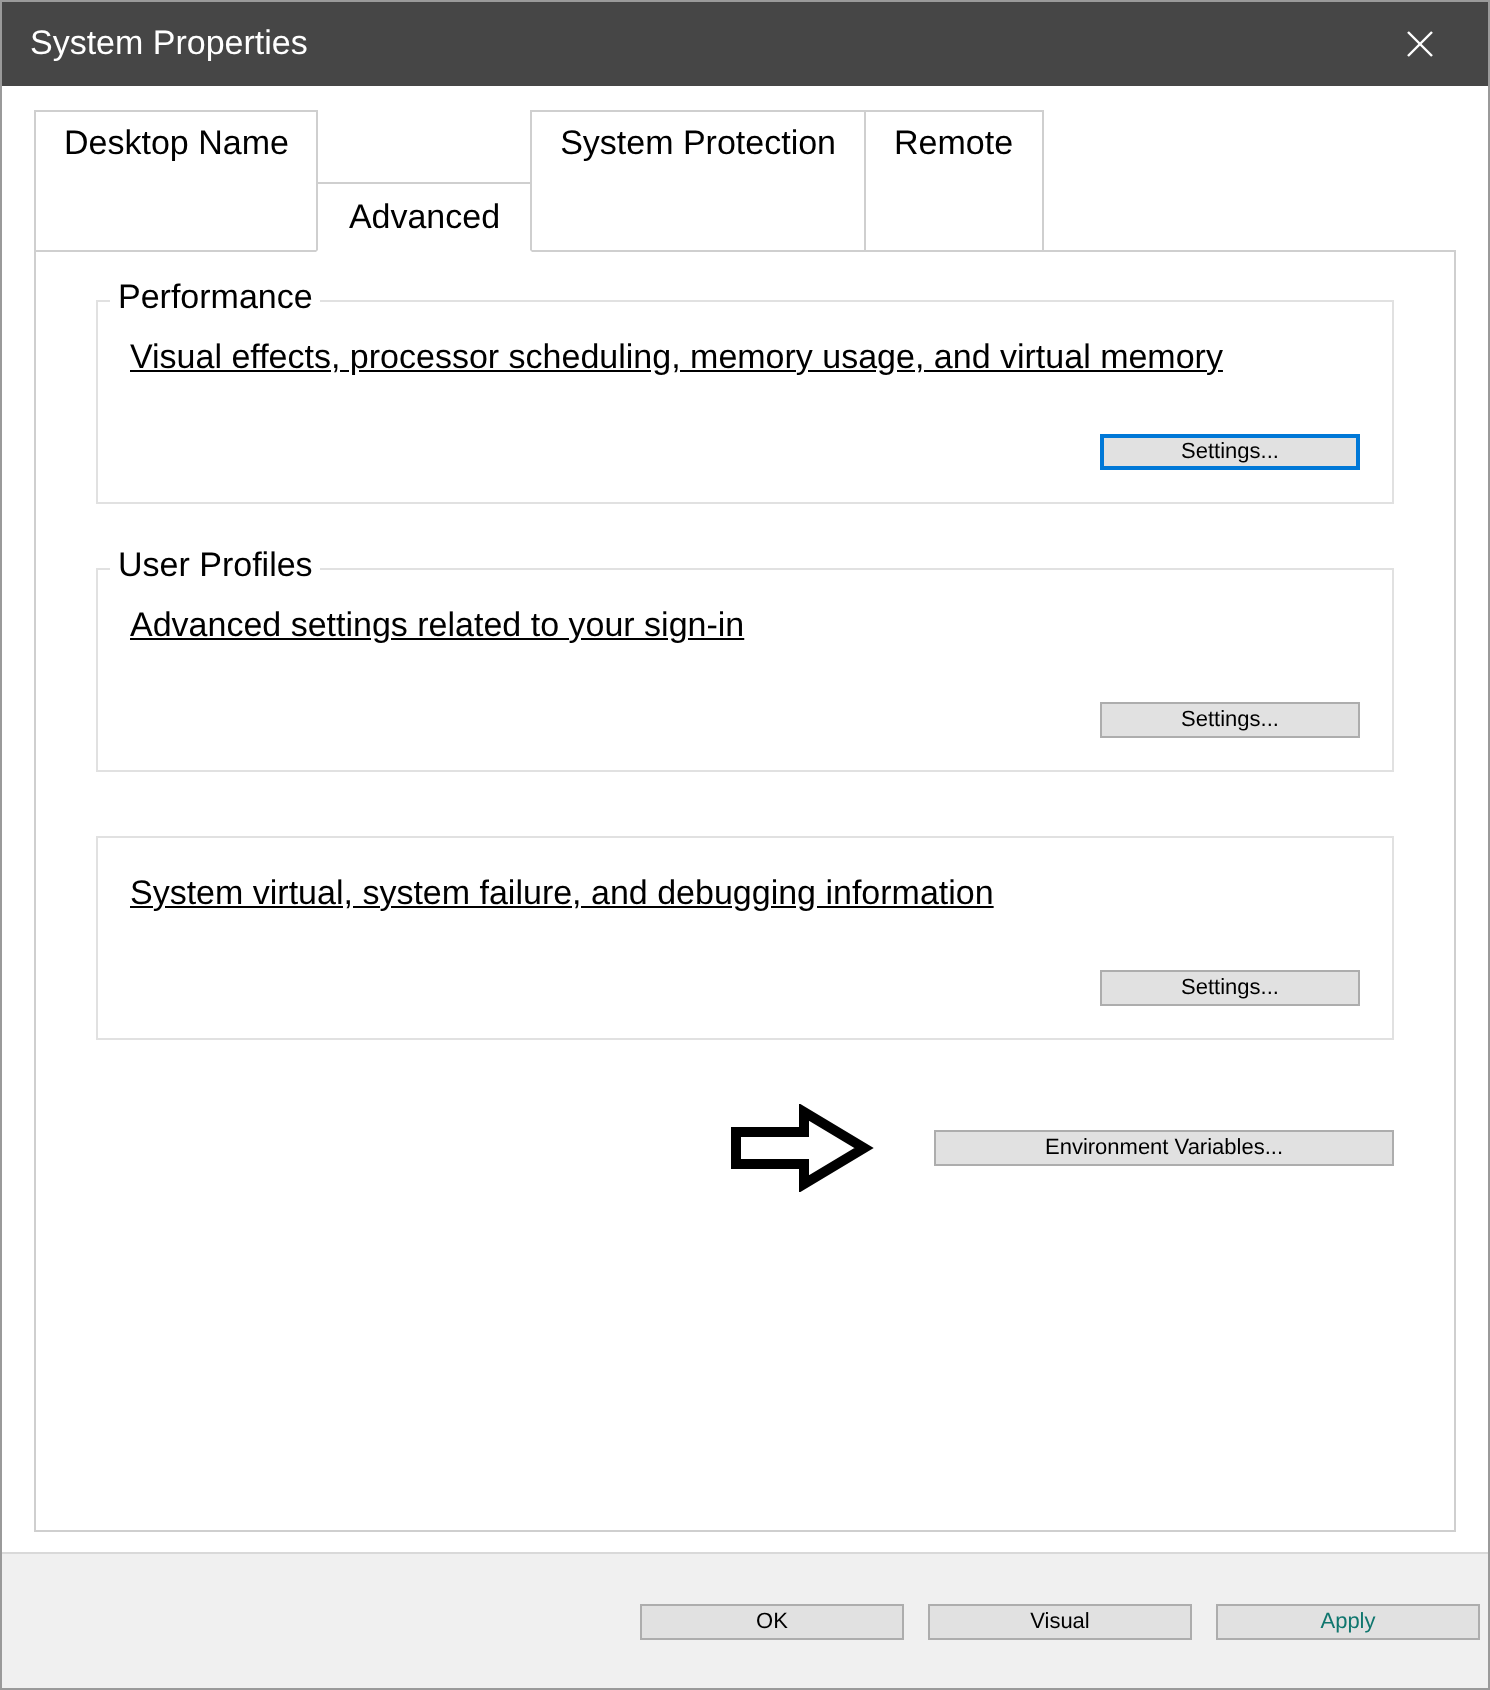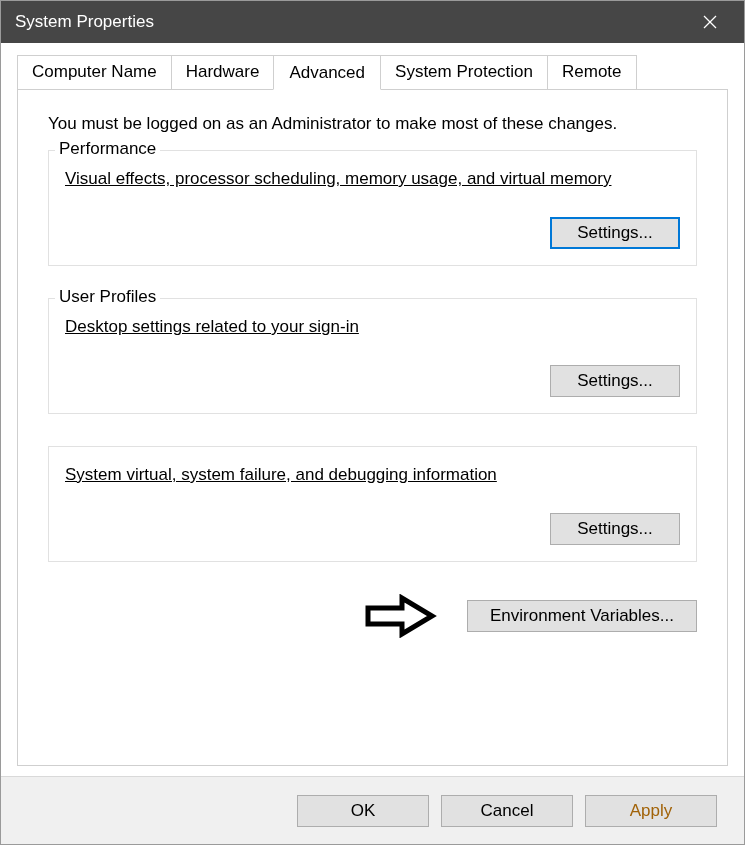--- a/index.html
+++ b/index.html
@@ -54,20 +54,21 @@
       position: relative;
     }
     .tab.active {
       background: #ffffff;
       border: 1px solid #cfcfcf;
       border-bottom: 1px solid #ffffff;
       z-index: 2;
       margin-bottom: -1px;
       font-weight: 400;
       padding: 7px 15px 6px 15px;
+      margin-top: 36px;
     }
     .tabcontent {
       margin: 0 16px 10px 16px;
       flex: 1;
       border: 1px solid #cfcfcf;
       background: #ffffff;
       padding: 24px 30px 18px 30px;
       position: relative;
     }
     .intro {
@@ -94,55 +95,55 @@
       margin-top: 8px;
       margin-bottom: 28px;
       text-decoration: underline;
     }
     .btnrow {
       display: flex;
       justify-content: flex-end;
     }
     .btn {
       min-width: 130px;
-      height: 32px;
+      height: 18px;
       padding: 0 18px;
-      font-size: 17px;
+      font-size: 11px;
       background: #e1e1e1;
       border: 1px solid #adadad;
       color: #000;
       cursor: pointer;
       display: inline-flex;
       align-items: center;
       justify-content: center;
     }
     .btn.primary {
       border: 2px solid #0078d7;
     }
     .btn.disabled {
-      color: #a16207;
+      color: #0f766e;
     }
     .envrow {
       display: flex;
       justify-content: flex-end;
       align-items: center;
       margin-top: 6px;
       gap: 29px;
     }
     .arrow-svg {
       flex-shrink: 0;
     }
     .footer {
       height: 68px;
       background: #f0f0f0;
       border-top: 1px solid #d9d9d9;
       display: flex;
       justify-content: flex-end;
       align-items: center;
-      padding: 0 27px;
+      padding: 0 4px;
       gap: 12px;
       margin-top: auto;
     }
     .footer .btn {
       width: 132px;
     }
   </style>
 </head>
 <body>
 
@@ -151,41 +152,39 @@
     <span>System Properties</span>
     <span class="close">
       <svg width="14" height="14" viewBox="0 0 14 14">
         <line x1="1" y1="1" x2="13" y2="13" stroke="#ffffff" stroke-width="1.2"></line>
         <line x1="13" y1="1" x2="1" y2="13" stroke="#ffffff" stroke-width="1.2"></line>
       </svg>
     </span>
   </div>
 
   <div class="tabstrip">
-    <div class="tab">Computer Name</div>
-    <div class="tab">Hardware</div>
+    <div class="tab">Desktop Name</div>
     <div class="tab active">Advanced</div>
     <div class="tab">System Protection</div>
     <div class="tab">Remote</div>
   </div>
 
   <div class="tabcontent">
-    <div class="intro">You must be logged on as an Administrator to make most of these changes.</div>
 
     <div class="groupbox">
       <div class="legend">Performance</div>
       <div class="desc">Visual effects, processor scheduling, memory usage, and virtual memory</div>
       <div class="btnrow">
         <button class="btn primary">Settings...</button>
       </div>
     </div>
 
     <div class="groupbox">
       <div class="legend">User Profiles</div>
-      <div class="desc">Desktop settings related to your sign-in</div>
+      <div class="desc">Advanced settings related to your sign-in</div>
       <div class="btnrow">
         <button class="btn">Settings...</button>
       </div>
     </div>
 
     <div class="groupbox">
       <div class="desc">System virtual, system failure, and debugging information</div>
       <div class="btnrow">
         <button class="btn">Settings...</button>
       </div>
@@ -194,16 +193,16 @@
     <div class="envrow">
       <svg class="arrow-svg" width="74" height="44" viewBox="0 0 74 44">
         <path d="M 4 14 L 38 14 L 38 4 L 68 22 L 38 40 L 38 30 L 4 30 Z" fill="none" stroke="#000000" stroke-width="5" stroke-linejoin="miter"></path>
       </svg>
       <button class="btn" style="min-width:230px">Environment Variables...</button>
     </div>
   </div>
 
   <div class="footer">
     <button class="btn">OK</button>
-    <button class="btn">Cancel</button>
+    <button class="btn">Visual</button>
     <button class="btn disabled">Apply</button>
   </div>
 </div>
 
 </body></html>

